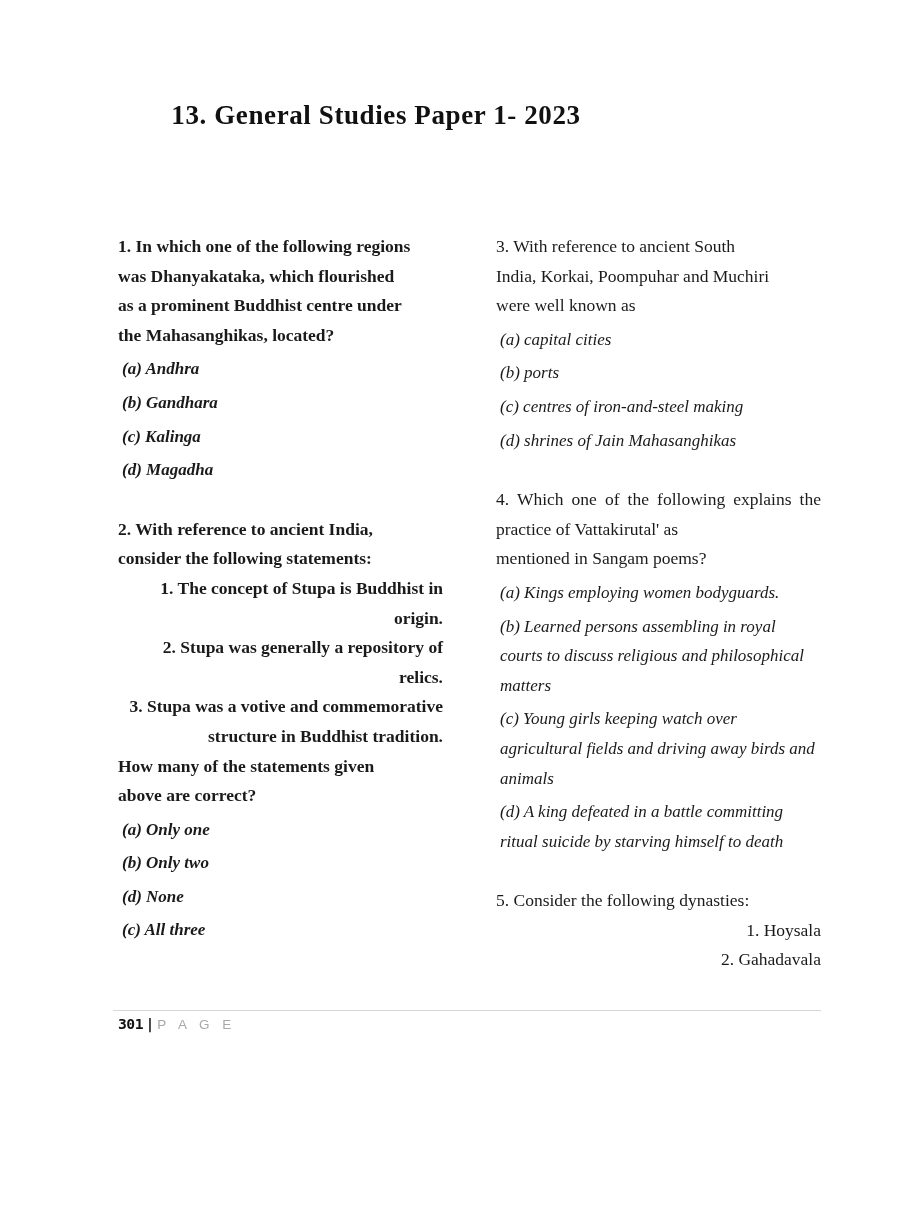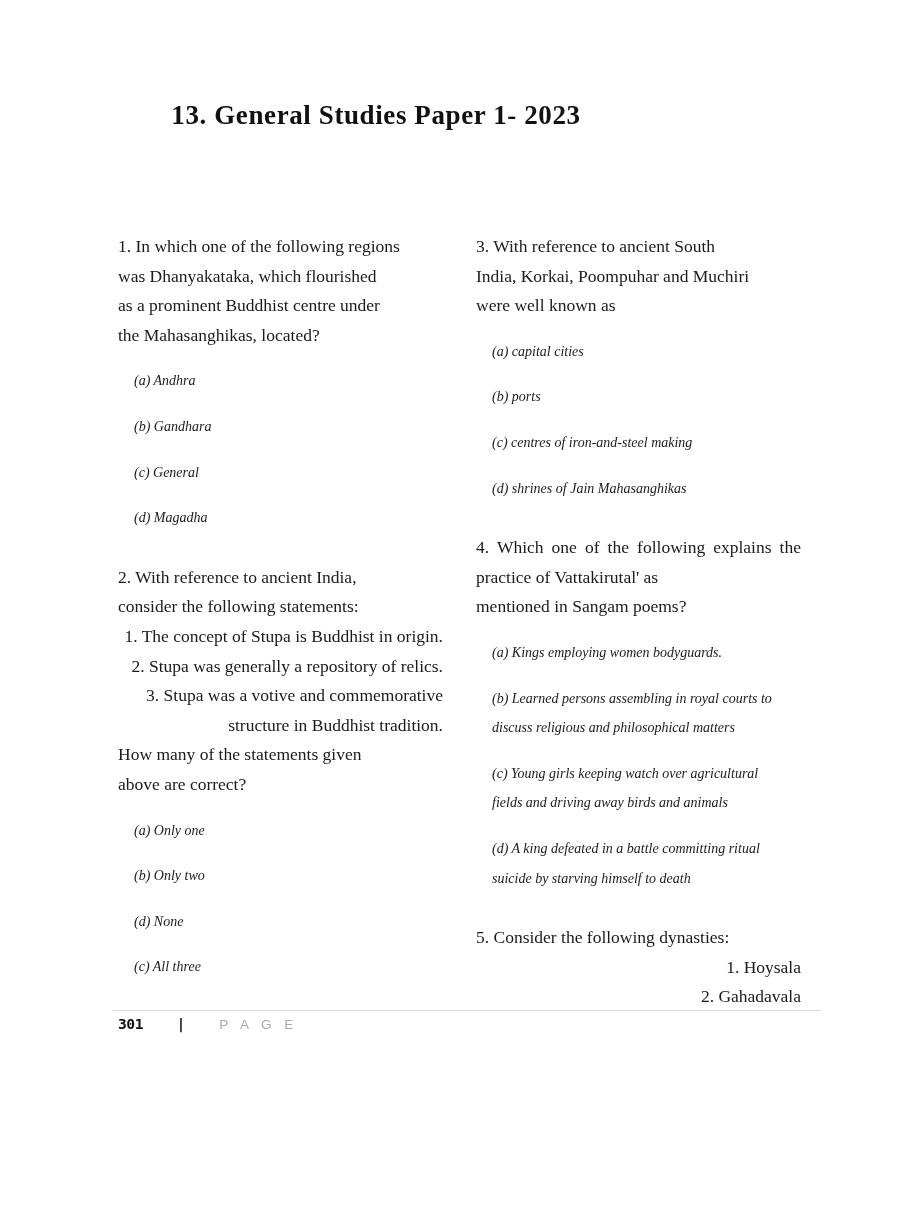--- a/index.html
+++ b/index.html
@@ -45,22 +45,22 @@
     top: 232px;
     left: 118px;
     width: 704px;
     height: 760px;
   }
   .col {
     position: absolute;
     top: 0;
     width: 325px;
   }
-  .col-left  { left: 0px; }
-  .col-right { left: 358px; }
+  .col-left  { left: 0px; font-weight: bold; }
+  .col-right { left: 378px; }
 
   .question-block {
     margin-bottom: 30px;
   }
   .question-block:last-child {
     margin-bottom: 0;
   }
 
   .q-text {
     font-size: 17.5px;
@@ -68,25 +68,25 @@
     color: #1a1a1a;
     text-align: left;
     margin: 0;
   }
   .q-text.justified {
     text-align: justify;
     text-justify: inter-word;
   }
 
   .opt {
-    font-size: 14px;
+    font-size: 17px;
     line-height: 29.6px;
     font-style: italic;
     color: #1a1a1a;
-    margin: 16px;
+    margin: 4px;
   }
 
   .stmt {
     font-size: 17.5px;
     line-height: 29.6px;
     color: #1a1a1a;
     margin: 0;
     text-align: right;
   }
 
@@ -99,21 +99,20 @@
     height: 1px;
     background: #d8d8d8;
   }
   .footer {
     position: absolute;
     top: 1016px;
     left: 118px;
     display: flex;
     align-items: baseline;
     white-space: pre;
-    gap: 31px;
   }
   .footer-num {
     font-family: "DejaVu Sans Mono", "Liberation Mono", monospace;
     font-size: 14px;
     font-weight: bold;
     letter-spacing: -0.5px;
     color: #111111;
     transform: scaleX(1.05);
     transform-origin: left center;
   }
@@ -142,21 +141,21 @@
 
     <div class="col col-left">
 
       <div class="question-block">
         <p class="q-text">1. In which one of the following regions</p>
         <p class="q-text">was Dhanyakataka, which flourished</p>
         <p class="q-text">as a prominent Buddhist centre under</p>
         <p class="q-text">the Mahasanghikas, located?</p>
         <p class="opt">(a) Andhra</p>
         <p class="opt">(b) Gandhara</p>
-        <p class="opt">(c) General</p>
+        <p class="opt">(c) Kalinga</p>
         <p class="opt">(d) Magadha</p>
       </div>
 
       <div class="question-block">
         <p class="q-text">2. With reference to ancient India,</p>
         <p class="q-text">consider the following statements:</p>
         <p class="stmt">1. The concept of Stupa is Buddhist in origin.</p>
         <p class="stmt">2. Stupa was generally a repository of relics.</p>
         <p class="stmt">3. Stupa was a votive and commemorative structure in Buddhist tradition.</p>
         <p class="q-text">How many of the statements given</p>

